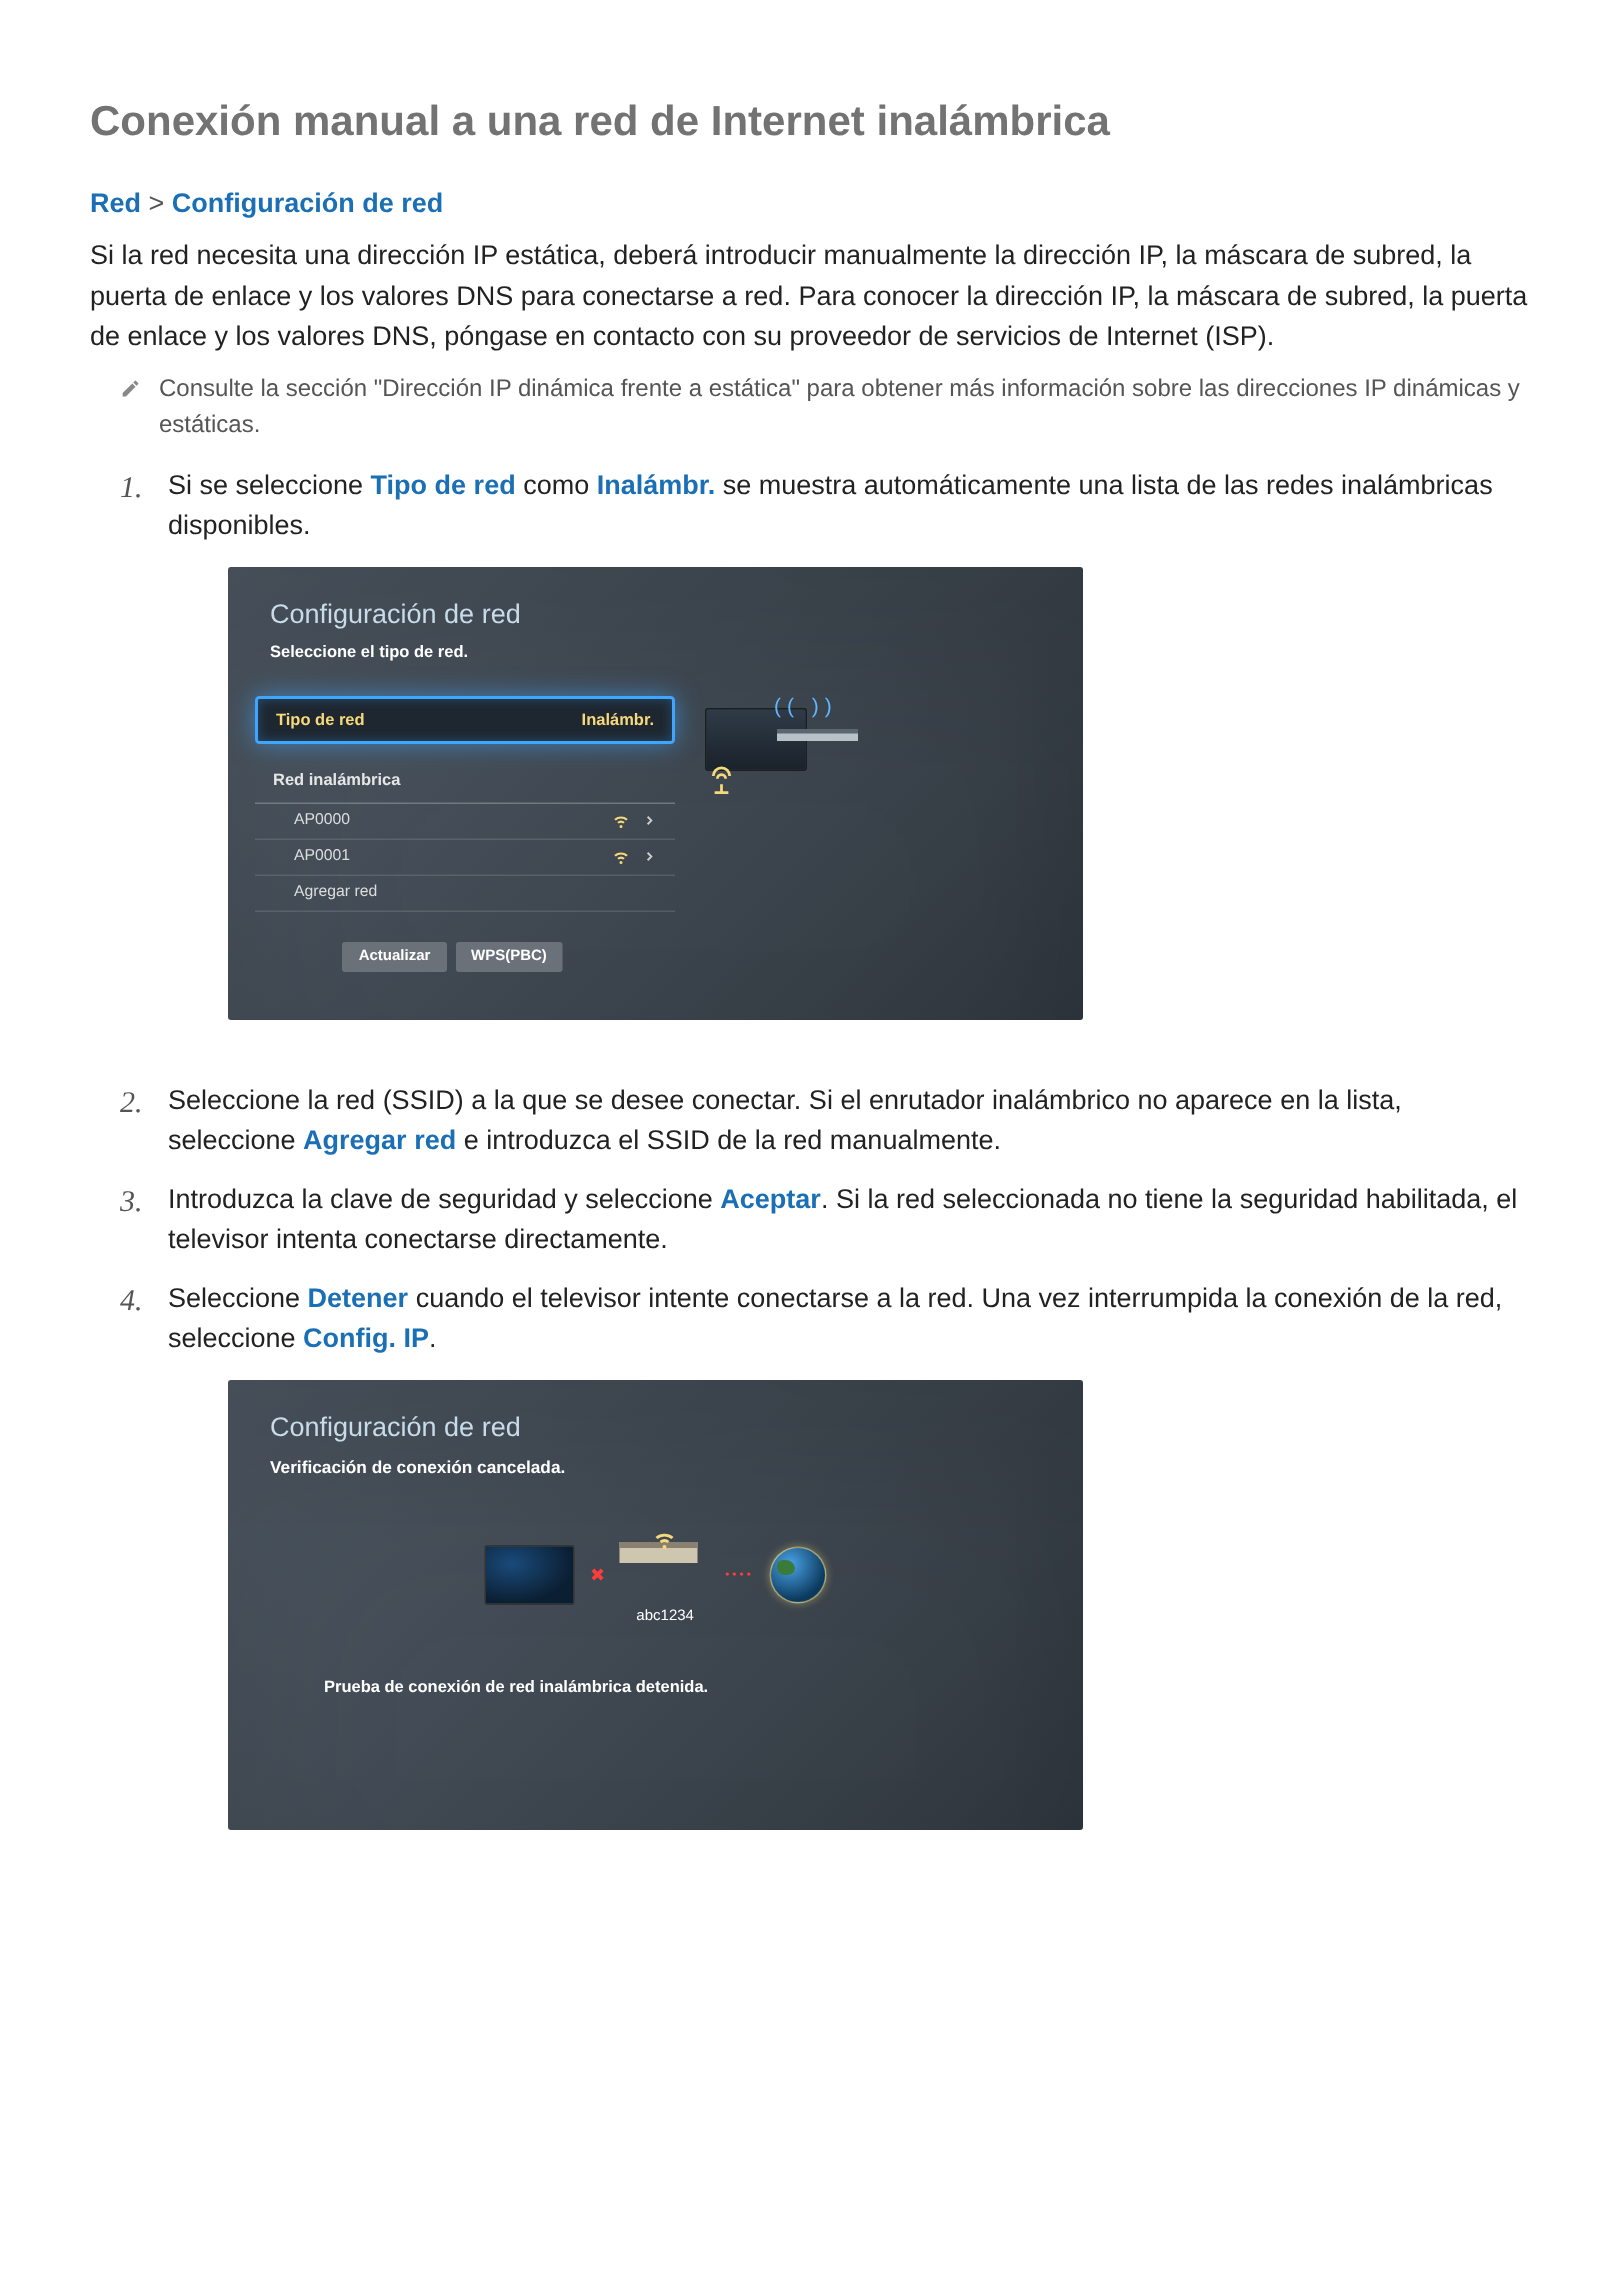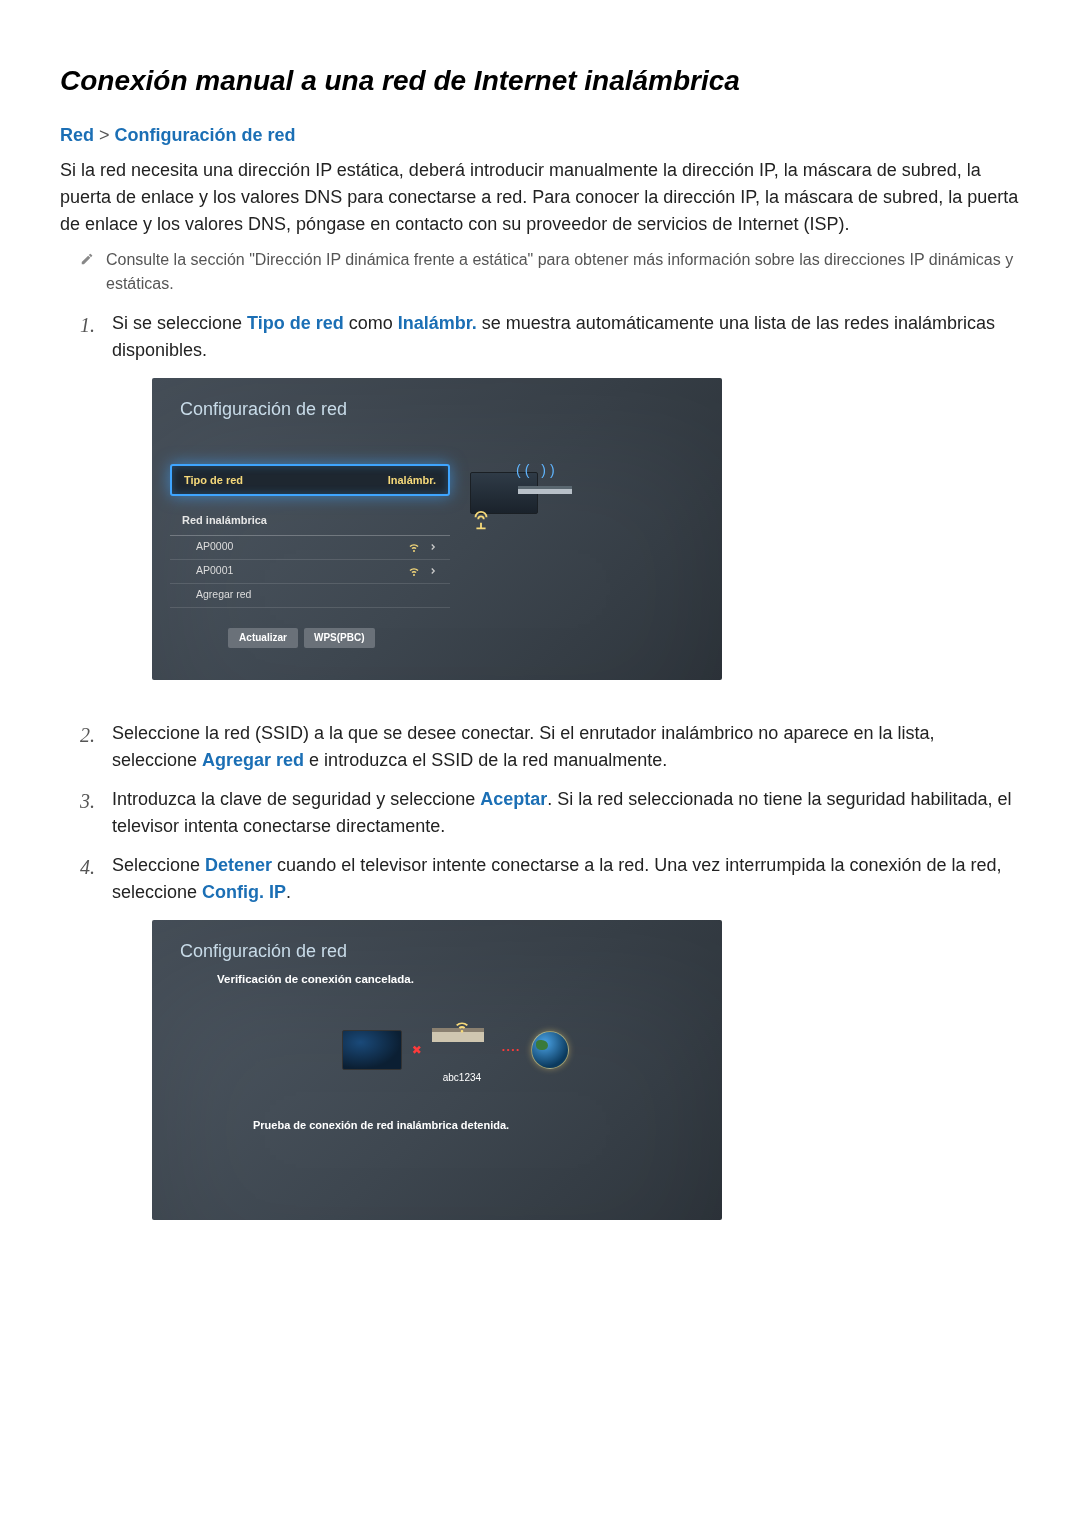--- a/index.html
+++ b/index.html
@@ -7,25 +7,24 @@
     background: #ffffff;
     font-family: "Segoe UI", Arial, sans-serif;
     width: 1080px;
     min-height: 1527px;
     padding: 60px 60px 40px 60px;
     color: #222;
     font-size: 18px;
     line-height: 1.5;
   }
   .title {
-    color: #000000;
+    color: #737373;
     font-size: 28px;
     font-weight: 700;
     margin-bottom: 20px;
-    font-style: italic;
   }
   .breadcrumb {
     color: #1b6fb5;
     font-weight: 700;
     font-size: 18px;
     margin-bottom: 8px;
   }
   .breadcrumb .sep { color: #555; font-weight: 400; }
   .intro-text { margin-bottom: 10px; }
   .note-row {
@@ -181,21 +180,20 @@
     border-top:3px solid #5a6770;
   }
   .p1-right-text {
     color:#fff; font-size:10.5px; line-height:1.8;
   }
   .p1-right-text .line-yellow { color:#f6d97a; }
 
   
   .p2-body {
     padding: 0 26px;
-    margin-left: 37px;
   }
   .p2-sub {
     color:#fff; font-size:11.5px; font-weight:600;
     padding: 2px 0 18px 2px;
   }
   .p2-graphic {
     display:flex; align-items:center; justify-content:center;
     gap:10px;
     margin: 8px 0 4px 0;
     position:relative;
@@ -281,20 +279,21 @@
 <ol class="steps">
   <li>
     <span class="num">1.</span>
     <div class="content">
       <p>
         <span>Si se seleccione </span><span class="bold-blue">Tipo de red</span><span> como </span><span class="bold-blue">Inalámbr.</span><span> se muestra automáticamente una lista de las redes inalámbricas disponibles.</span>
       </p>
 
       <div class="tv-panel panel1">
         <div class="panel-title">Configuración de red</div>
+        <div class="panel-sub">Seleccione el tipo de red.</div>
 
         <div class="p1-left">
           <div class="tipo-row">
             <span class="tipo-label">Tipo de red</span>
             <span class="tipo-val">Inalámbr.</span>
           </div>
           <div class="red-inal">Red inalámbrica</div>
 
           <div class="ap-row">
             <span>AP0000</span>

